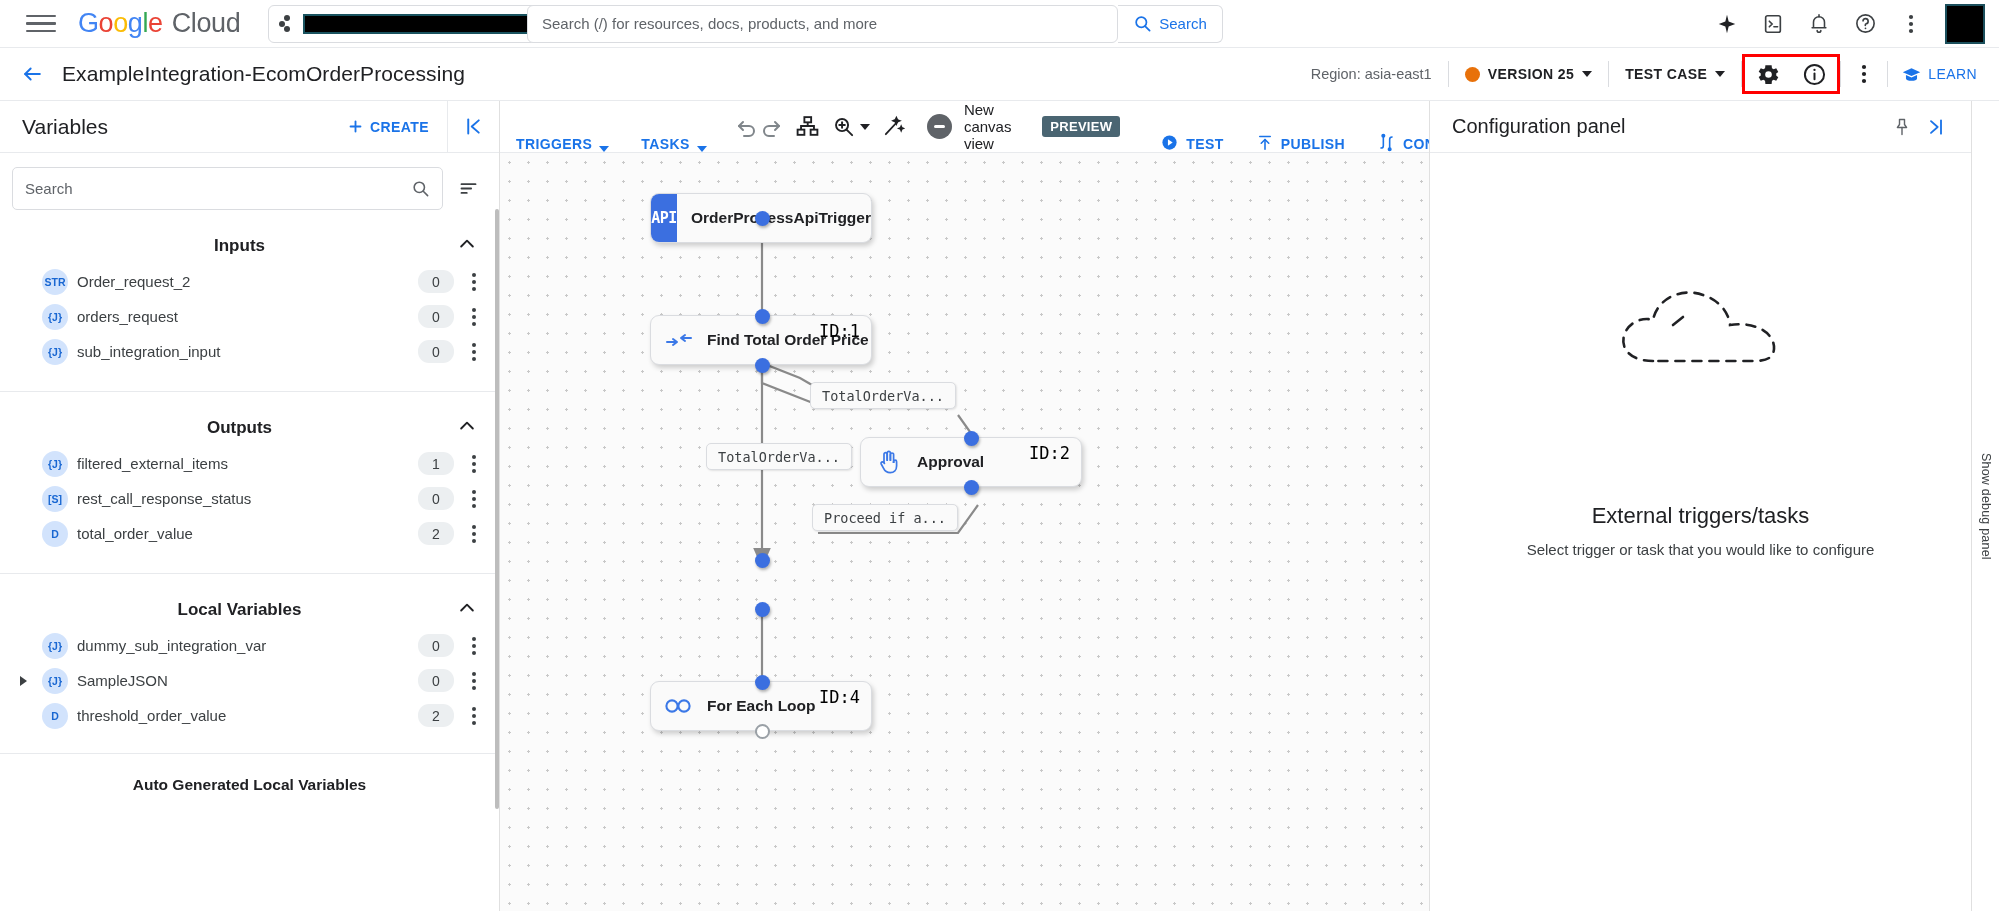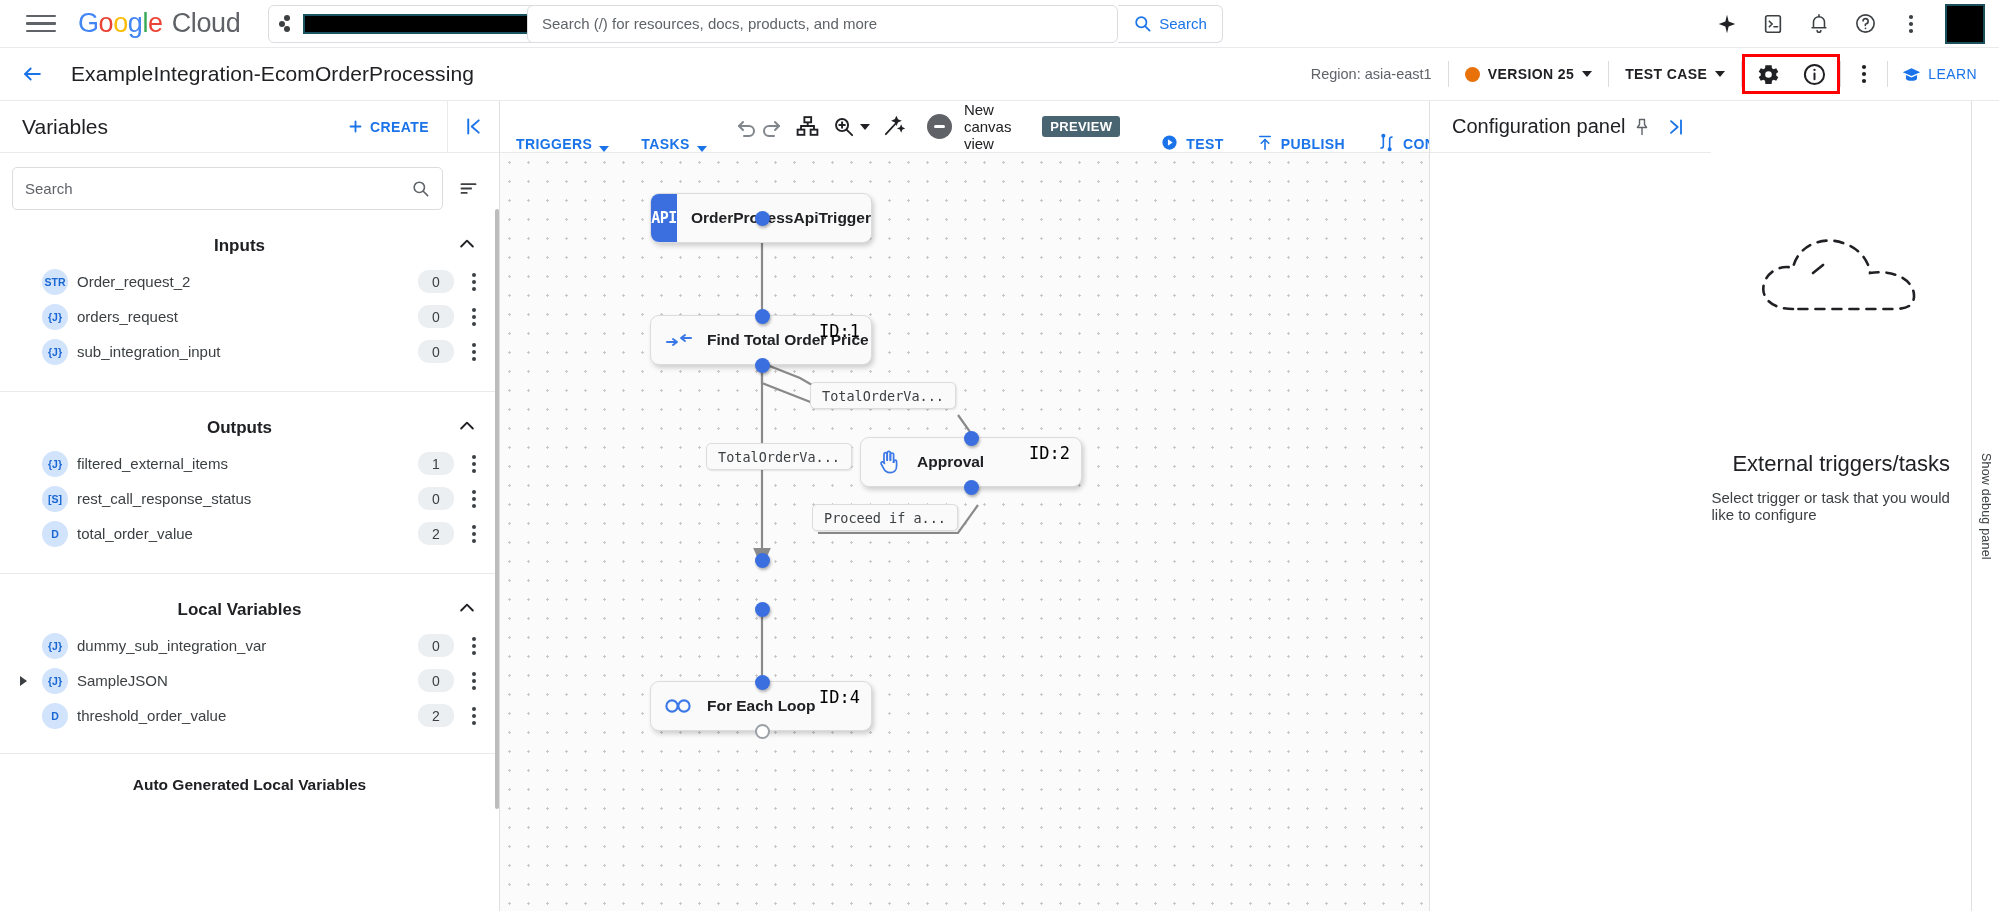--- a/index.html
+++ b/index.html
@@ -57,21 +57,21 @@
   .top-icons { position:absolute; right:14px; display:flex; align-items:center; gap:10px;}
   .ticon { width:36px;height:36px; border-radius:50%; display:flex; align-items:center; justify-content:center; cursor:pointer; color:#3c4043;}
   .avatar { width:40px;height:40px;background:#000;border:2px solid #1b4f5c;margin-left:6px;}
 
   
   .header2 {
     height:53px; display:flex; align-items:center; position:relative;
     border-bottom:1px solid #e8eaed; background:#fff; padding-left:18px;
   }
   .back-arrow { width:28px;height:28px; color:#1a73e8; display:flex;align-items:center;justify-content:center;cursor:pointer; font-size:24px; }
-  .page-title { font-size:21px; color:#202124; margin-left:25px; letter-spacing:0.1px;}
+  .page-title { font-size:21px; color:#202124; margin-left:16px; letter-spacing:0.1px;}
   .h2-right { position:absolute; right:8px; display:flex; align-items:center; height:100%;}
   .region-txt { color:#5f6368; font-size:14.5px; padding-right:16px;}
   .vsep { width:1px; height:26px; background:#dadce0; }
   .hbtn { display:flex;align-items:center;gap:8px; padding:0 16px; font-size:14px; font-weight:700; letter-spacing:.4px; color:#202124; cursor:pointer; height:100%;}
   .orange-dot { width:15px;height:15px;border-radius:50%; background:#e8710a;}
   .mini-caret { width:0;height:0;border-left:5px solid transparent;border-right:5px solid transparent;border-top:6px solid #202124; }
   .redbox { border:3px solid #f00; display:flex; align-items:center; height:40px; }
   .icobtn { width:46px;height:40px; display:flex;align-items:center;justify-content:center; cursor:pointer;}
   .learn-btn { display:flex;align-items:center;gap:7px; color:#1a73e8; font-size:14px; font-weight:400; letter-spacing:.4px; padding:0 14px; cursor:pointer;}
 
@@ -135,21 +135,21 @@
     position:absolute; background:#fafafa; border:1px solid #dadce0; border-radius:5px;
     height:27px; display:flex;align-items:center;justify-content:center;
     font-size:13.5px; color:#3c4043; font-family:"DejaVu Sans Mono", monospace;
     box-shadow:1px 1px 2px rgba(0,0,0,.10);
   }
   svg.wires { position:absolute; left:0; top:0; width:100%; height:100%; pointer-events:none;}
 
   
   .right {
     width:542px; flex:0 0 542px; border-left:1px solid #e0e0e0;
-    background:#fff; display:flex; flex-direction:row; position:relative;
+    background:#fff; display:flex; flex-direction:column; position:relative;
   }
   .right-head { height:52px; display:flex;align-items:center; padding:0 18px 0 22px; border-bottom:1px solid #e8eaed;}
   .right-title { font-size:20px; flex:1;}
   .pin-icon { width:34px;height:34px;display:flex;align-items:center;justify-content:center;cursor:pointer;color:#5f6368;}
   .expand-icon { width:34px;height:34px;display:flex;align-items:center;justify-content:center;cursor:pointer;color:#1a73e8;}
   .right-body { flex:1; display:flex; flex-direction:column; align-items:center; justify-content:flex-start; padding-top:120px;}
   .cloud-art { width:180px;height:110px; margin-bottom:120px;}
   .cfg-title { font-size:22px; color:#202124; margin-bottom:12px;}
   .cfg-sub { font-size:15px; color:#3c4043;}
 

